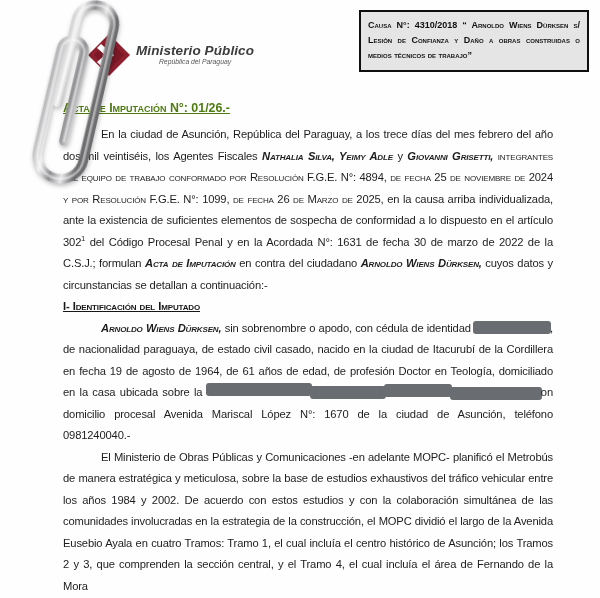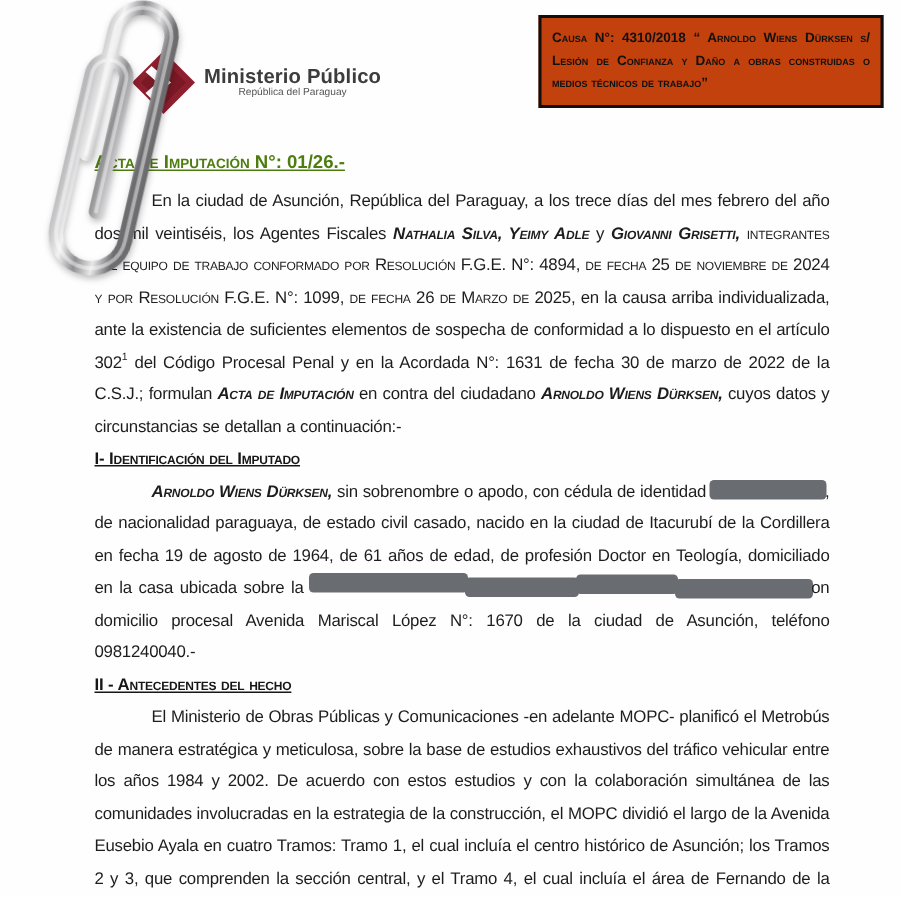--- a/index.html
+++ b/index.html
@@ -5,29 +5,29 @@
   html,body{margin:0;padding:0;}
   body{
     width:600px;height:598px;overflow:hidden;position:relative;
     background:#ffffff;
     font-family:"Liberation Sans","DejaVu Sans",sans-serif;
     color:#1d1d1f;
   }
   .page{position:relative;width:600px;height:598px;background:#fefefe;}
 
   
-  .logo-group{position:absolute;left:86px;top:32px;display:flex;align-items:center;z-index:1;}
+  .logo-group{position:absolute;left:86px;top:32px;display:flex;align-items:center;z-index:1;font-style:italic;}
   .logo-diamond{width:46px;height:46px;flex:0 0 auto;}
   .logo-text{margin-left:4px;line-height:1;}
   .logo-name{font-size:13.5px;font-weight:600;color:#3c3c3e;letter-spacing:.1px;}
   .logo-sub{font-size:6.8px;color:#555;text-align:center;margin-top:2px;}
 
   .case-box{
     position:absolute;right:11px;top:10px;width:212px;
-    border:2px solid #0f0f0f;background:#c2410c;
+    border:2px solid #0f0f0f;background:#e5e5e5;
     padding:6px 7px 7px 7px;
     font-size:9px;font-weight:700;font-variant:small-caps;
     line-height:15px;text-align:justify;color:#111;
     z-index:2;
   }
 
   
   .paperclip{
     position:absolute;left:12px;top:-12px;width:130px;height:212px;
     transform:rotate(13deg);transform-origin:50% 50%;z-index:5;
@@ -90,18 +90,17 @@
     </defs>
     <path d="M34,112 L34,32 A18,18 0 0 1 70,32 L70,160 A22,22 0 0 1 26,160 L26,62 A11,11 0 0 1 48,62 L48,146" fill="none" stroke="url(#metal)" stroke-width="9" stroke-linecap="round"></path>
     <path d="M34,112 L34,32 A18,18 0 0 1 70,32 L70,160 A22,22 0 0 1 26,160 L26,62 A11,11 0 0 1 48,62 L48,146" fill="none" stroke="#ffffff" stroke-opacity="0.45" stroke-width="2.4" stroke-linecap="round"></path>
   </svg>
 
   <div class="content">
     <h2 class="doc-title">Acta de Imputación N°: 01/26.-</h2>
     <p class="para"><span>En la ciudad de Asunción, República del Paraguay, a los trece días del mes febrero del año dos mil veintiséis, los Agentes Fiscales </span><span class="b sc">Nathalia Silva, Yeimy Adle</span><span> y </span><span class="b sc">Giovanni Grisetti,</span><span> </span><span class="sc">integrantes del equipo de trabajo conformado por Resolución F.G.E. N°: 4894, de fecha 25 de noviembre de 2024 y por Resolución F.G.E. N°: 1099, de fecha 26 de Marzo de 2025,</span><span> en la causa arriba individualizada, ante la existencia de suficientes elementos de sospecha de conformidad a lo dispuesto en el artículo 302</span><span class="sup">1</span><span> del Código Procesal Penal y en la Acordada N°: 1631 de fecha 30 de marzo de 2022 de la C.S.J.; formulan </span><span class="b sc">Acta de Imputación</span><span> en contra del ciudadano </span><span class="b sc">Arnoldo Wiens Dürksen,</span><span> cuyos datos y circunstancias se detallan a continuación:-</span></p>
     <p class="para sec-h">I- Identificación del Imputado</p>
     <p class="para"><span class="b sc">Arnoldo Wiens Dürksen,</span><span> sin sobrenombre o apodo, con cédula de identidad </span><span class="redact" style="width: 78px; vertical-align: -2px;"></span><span>, de nacionalidad paraguaya, de estado civil casado, nacido en la ciudad de Itacurubí de la Cordillera en fecha 19 de agosto de 1964, de 61 años de edad, de profesión Doctor en Teología, domiciliado en la casa ubicada sobre la </span><span class="redact" style="width: 106px; vertical-align: 0px;"></span><span class="redact" style="width: 76px; vertical-align: -3px;"></span><span class="redact" style="width: 68px; vertical-align: -1px;"></span><span class="redact" style="width: 92px; vertical-align: -4px;"></span><span>on domicilio procesal Avenida Mariscal López N°: 1670 de la ciudad de Asunción, teléfono 0981240040.-</span></p>
-    <p class="para sec-h">II - Antecedentes del hecho</p>
     <p class="para"><span>El Ministerio de Obras Públicas y Comunicaciones -en adelante MOPC- planificó el Metrobús de manera estratégica y meticulosa, sobre la base de estudios exhaustivos del tráfico vehicular entre los años 1984 y 2002. De acuerdo con estos estudios y con la colaboración simultánea de las comunidades involucradas en la estrategia de la construcción, el MOPC dividió el largo de la Avenida Eusebio Ayala en cuatro Tramos: Tramo 1, el cual incluía el centro histórico de Asunción; los Tramos 2 y 3, que comprenden la sección central, y el Tramo 4, el cual incluía el área de Fernando de la Mora</span></p>
 
   </div>
 
 </div>
 
 </body></html>

